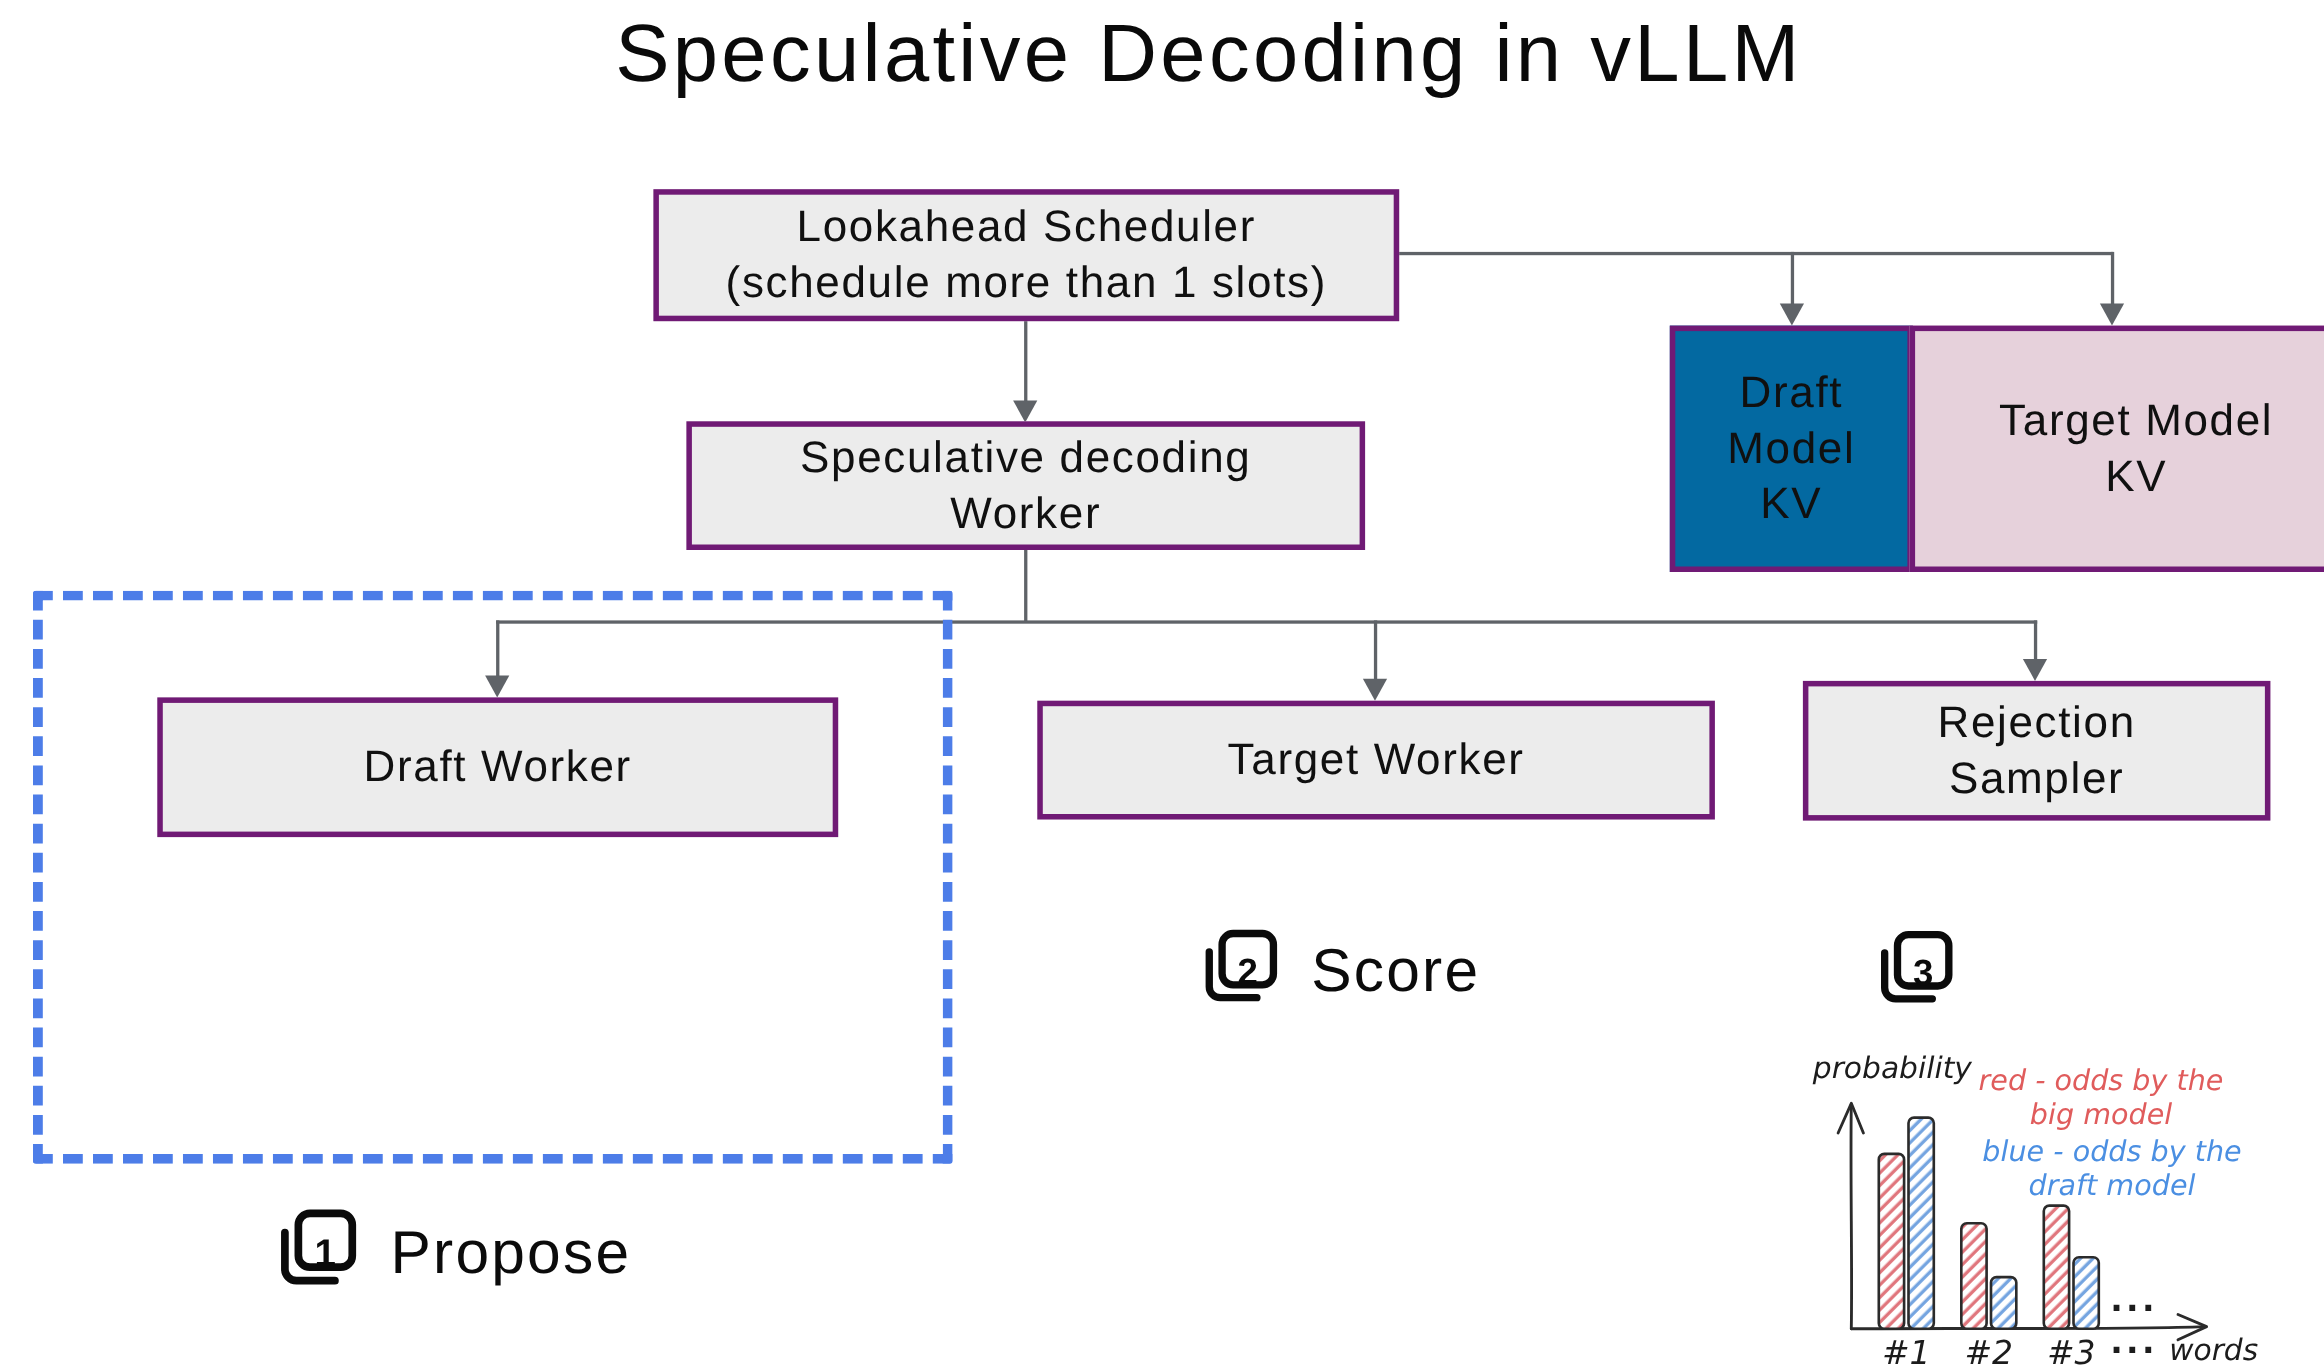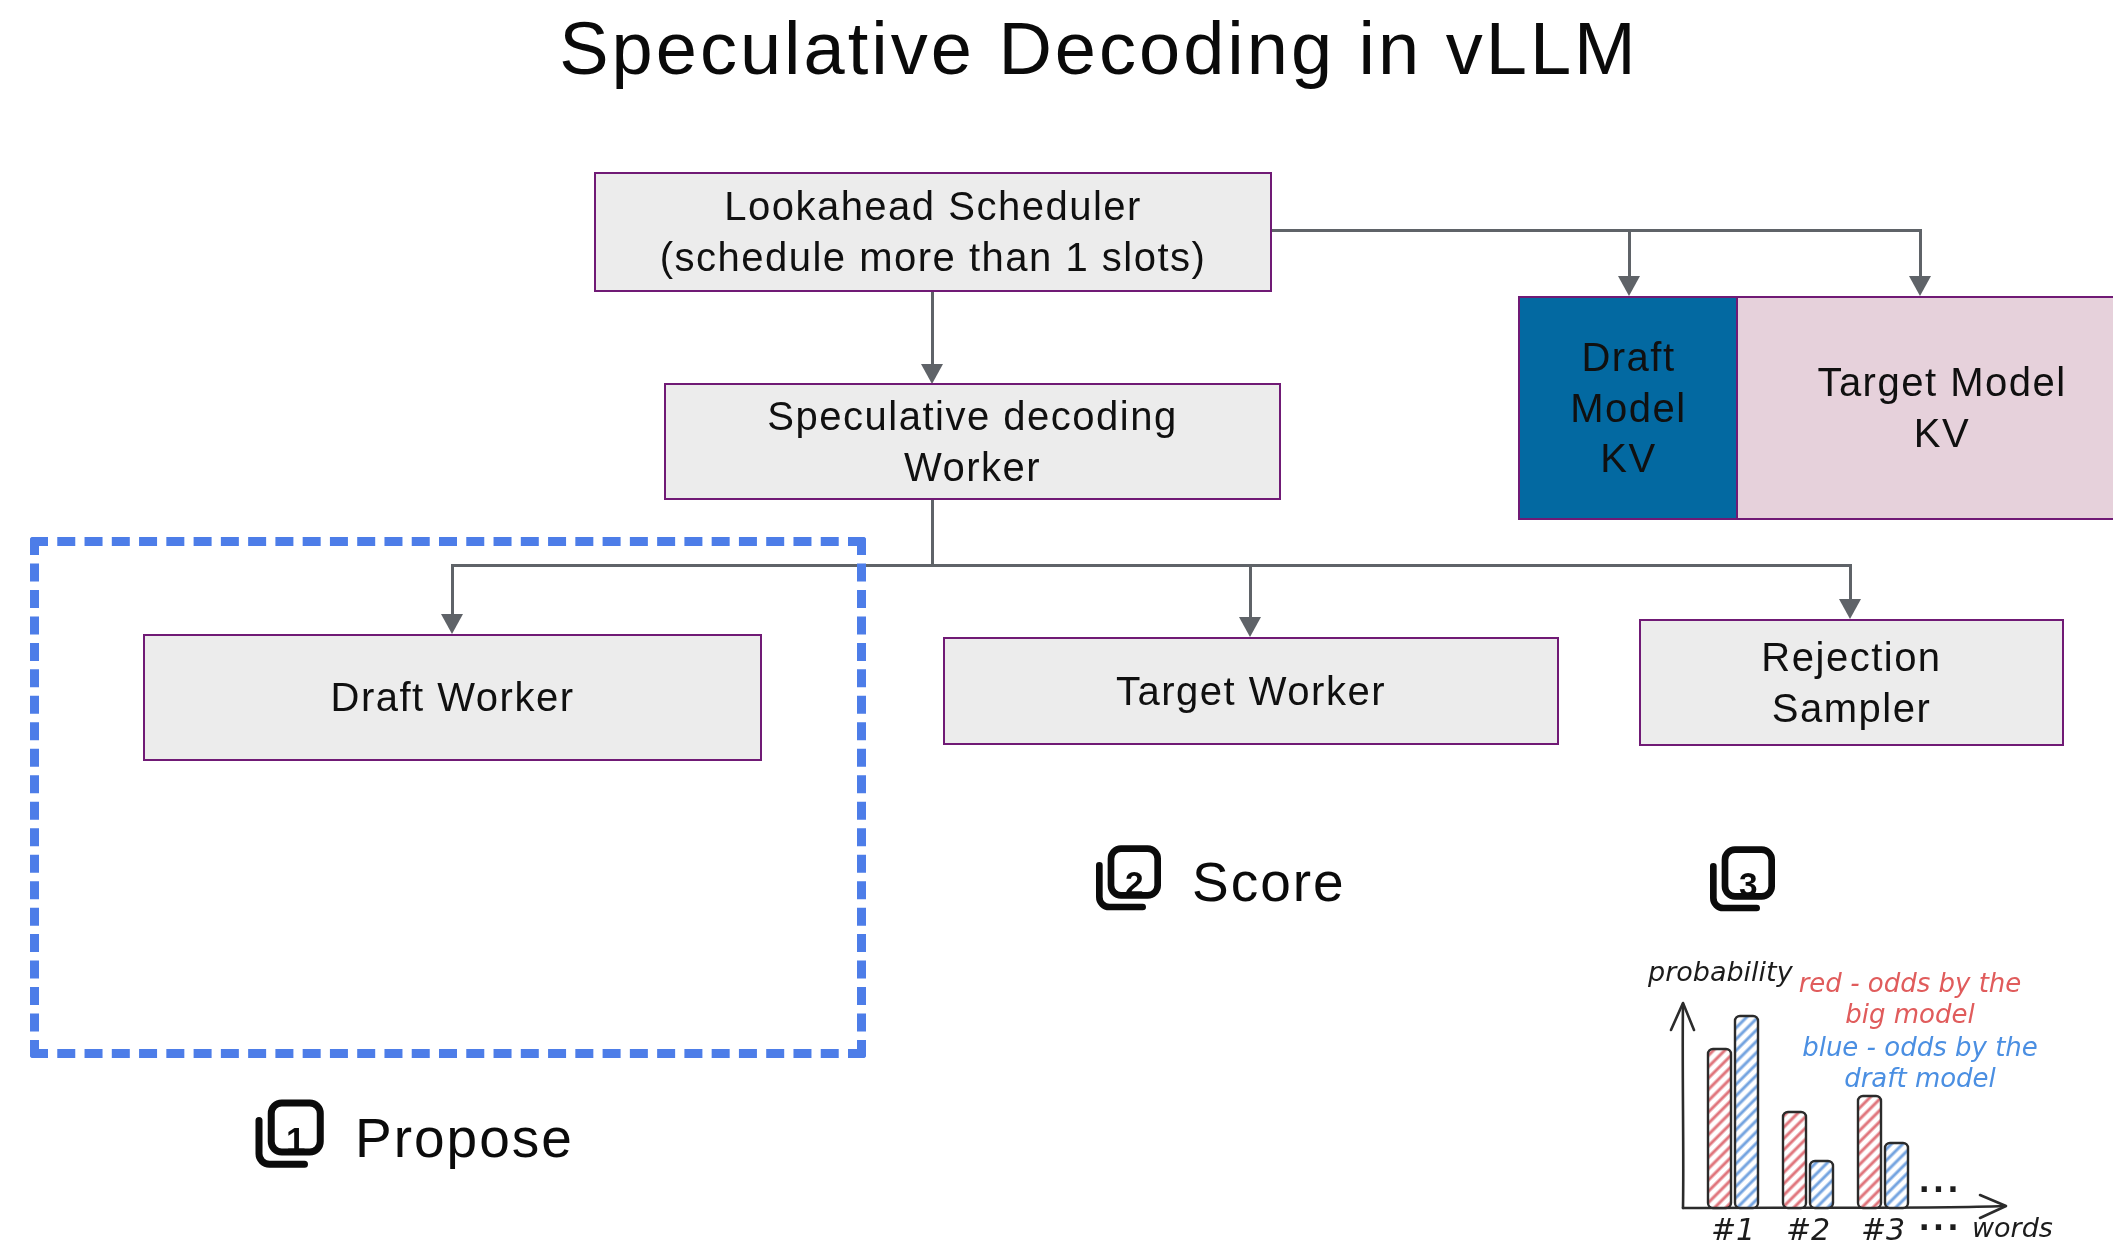--- a/index.html
+++ b/index.html
@@ -4,21 +4,21 @@
 <style>
   html,body{margin:0;padding:0;background:#ffffff;}
   #page{position:relative;width:2113px;height:1247px;background:#ffffff;overflow:hidden;
         font-family:"Liberation Sans",sans-serif;color:#111;}
 
   
   .title{position:absolute;left:85px;top:6px;width:2028px;text-align:center;
          font-size:74px;font-weight:500;letter-spacing:3px;color:#0a0a0a;}
 
   
-  .box{position:absolute;box-sizing:border-box;background:#ececec;border:2px solid #701a75;
+  .box{position:absolute;box-sizing:border-box;background:#ececec;border:5px solid #701a75;
        display:flex;align-items:center;justify-content:center;text-align:center;}
   .box .lbl{white-space:pre-line;font-size:40px;line-height:1.27;letter-spacing:1.5px;color:#101010;}
 
   .kv-draft{background:#0369a1;}
   .kv-target{background:#e6d1db;}
 
   
   .hline,.vline{position:absolute;background:#5f6368;}
   .hline{height:3px;} .vline{width:3px;}
   .arrow-down{position:absolute;width:0;height:0;
@@ -79,21 +79,21 @@
   <div class="vline" style="left:1849px;top:564px;height:37px;"></div>
   <div class="arrow-down" style="left:1839px;top:599px;"></div>
 
   <div class="dashed-region"></div>
 
   <div class="box" style="left:594px;top:172px;width:678px;height:120px;">
     <span class="lbl">Lookahead Scheduler
 (schedule more than 1 slots)</span>
   </div>
 
-  <div class="box" style="left:624px;top:383px;width:617px;height:117px;margin-left:40px;">
+  <div class="box" style="left:624px;top:383px;width:617px;height:117px;">
     <span class="lbl">Speculative decoding
 Worker</span>
   </div>
 
   <div class="box kv-draft" style="left:1518px;top:296px;width:221px;height:224px;">
     <span class="lbl">Draft
 Model
 KV</span>
   </div>
 

